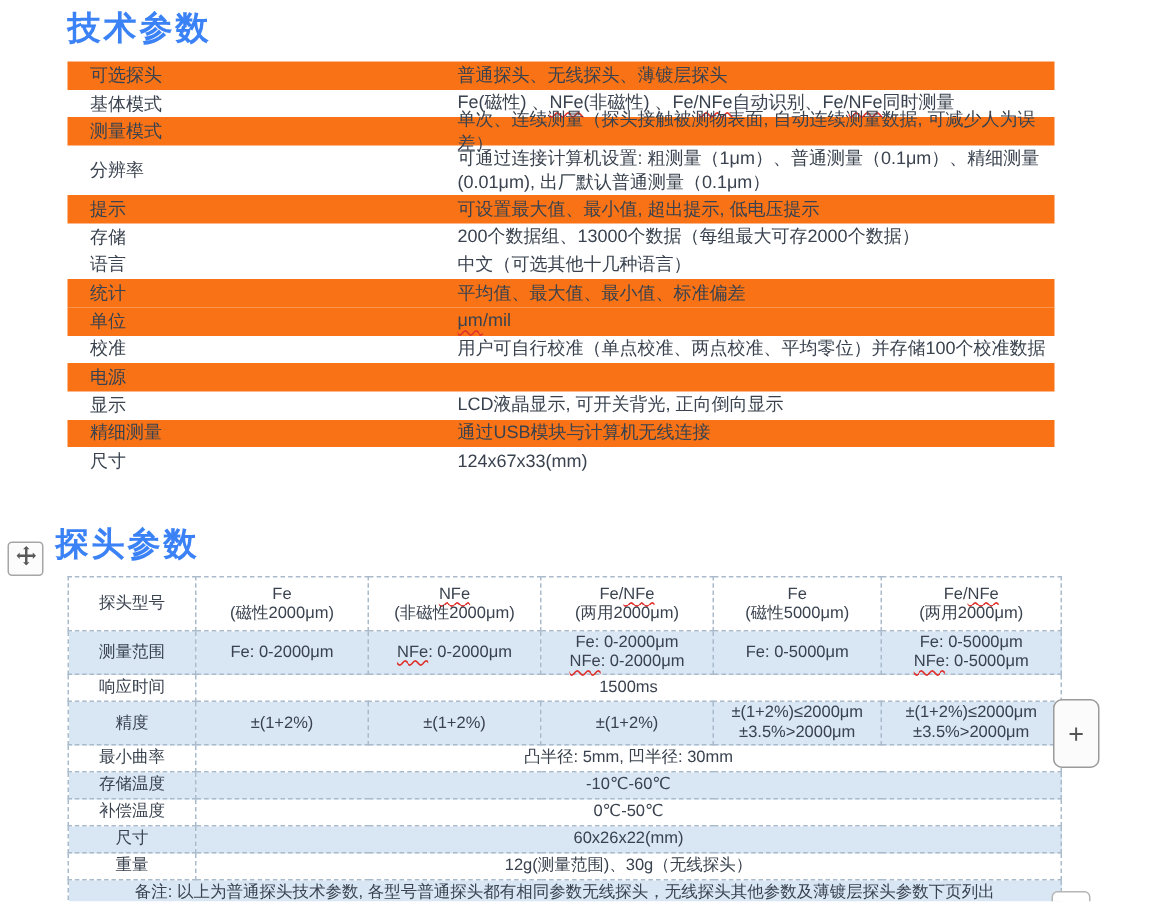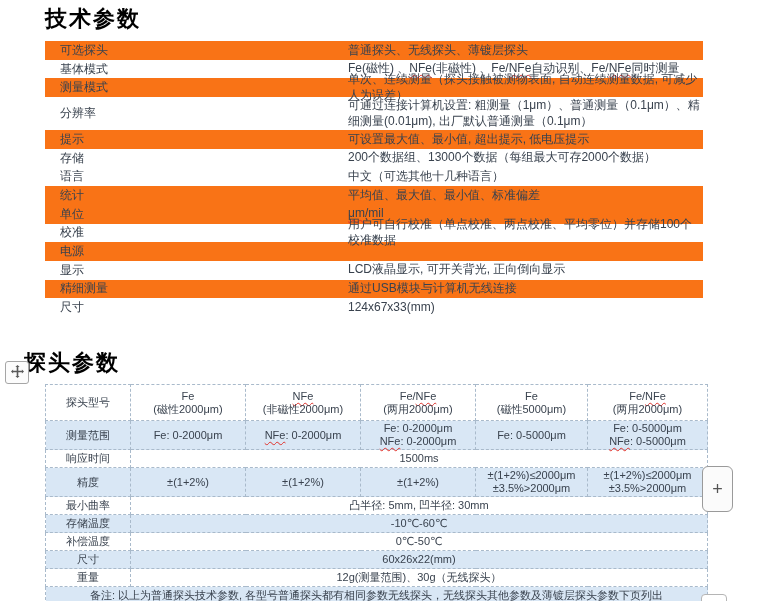--- a/index.html
+++ b/index.html
@@ -1,25 +1,25 @@
 <!DOCTYPE html>
 <html><head>
 <meta charset="utf-8">
 <style>
   html,body{margin:0;padding:0;background:#fff;}
   .page{position:relative;width:766px;height:601px;background:#ffffff;overflow:hidden;
         font-family:"Liberation Sans","DejaVu Sans",sans-serif;color:#39424e;}
-  .h1{position:absolute;font-size:22px;font-weight:600;color:#000000;letter-spacing:2px;text-align:right;}
+  .h1{position:absolute;font-size:22px;font-weight:600;color:#3b82f6;letter-spacing:2px;text-align:right;}
   
   .t1{position:absolute;left:45px;top:41px;width:658px;}
   .t1 .r{display:flex;align-items:center;height:18.7px;font-size:12px;}
   .t1 .r.tall{height:33px;}
   .t1 .r.s{background:#f97316;}
   .t1 .lab{width:260px;padding-left:15px;box-sizing:border-box;flex:none;}
-  .t1 .val{flex:1;line-height:15.5px;margin-left:43px;}
+  .t1 .val{flex:1;line-height:15.5px;}
   
   table.t2{position:absolute;left:45px;top:384px;border-collapse:collapse;table-layout:fixed;
            font-size:11px;color:#39424e;}
   table.t2 td{border:1px dashed #a9bacb;text-align:center;vertical-align:middle;
               padding:1px 2px;white-space:pre-line;line-height:13px;}
   table.t2 tr.s td{background:#d9e7f5;}
   
   .handle{position:absolute;left:5px;top:361px;width:24px;height:23px;background:#fcfcfc;
           border:1px solid #a6a6a6;border-radius:3px;display:flex;align-items:center;
           justify-content:center;box-sizing:border-box;}
@@ -89,21 +89,21 @@
     <div class="r s">
       <div class="lab">精细测量</div>
       <div class="val">通过USB模块与计算机无线连接</div>
     </div>
     <div class="r">
       <div class="lab">尺寸</div>
       <div class="val">124x67x33(mm)</div>
     </div>
   </div>
 
-  <div class="h1" style="left:24px;top:348px;">探头参数</div>
+  <div class="h1" style="left:37px;top:348px;">探头参数</div>
 
   <div class="handle">
     <span>
       <svg width="13" height="13" viewBox="0 0 16 16">
         <path d="M8 0l2.6 2.6H9v4.4h4.4V5.4L16 8l-2.6 2.6V9H9v4.4h1.6L8 16l-2.6-2.6H7V9H2.6v1.6L0 8l2.6-2.6V7H7V2.6H5.4z" fill="#5a5a5a"></path>
       </svg>
     </span>
   </div>
 
   <table class="t2">

